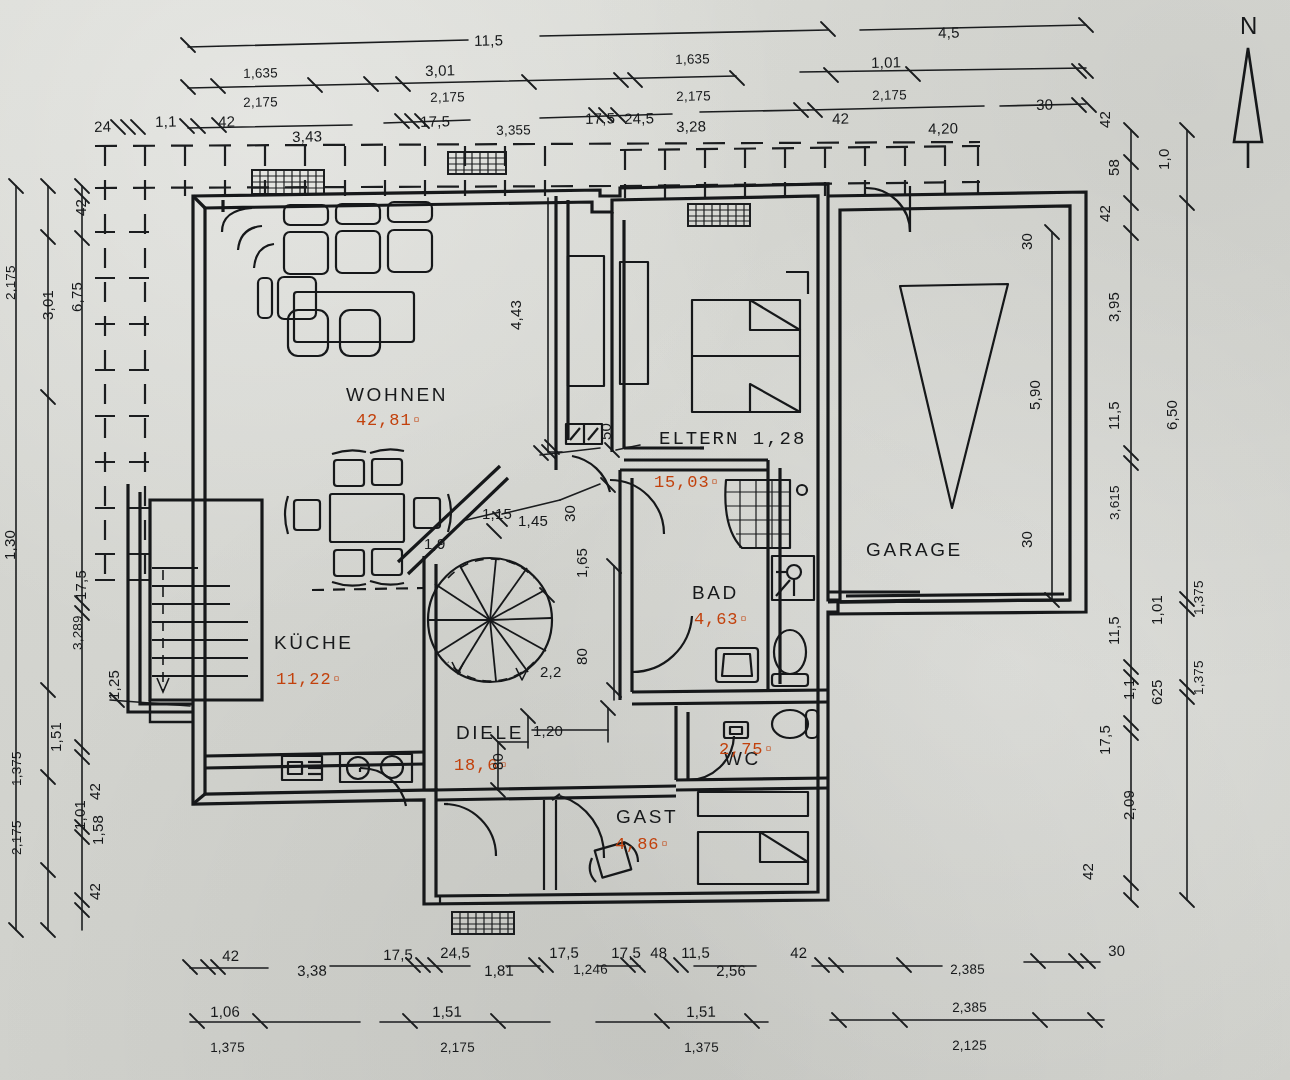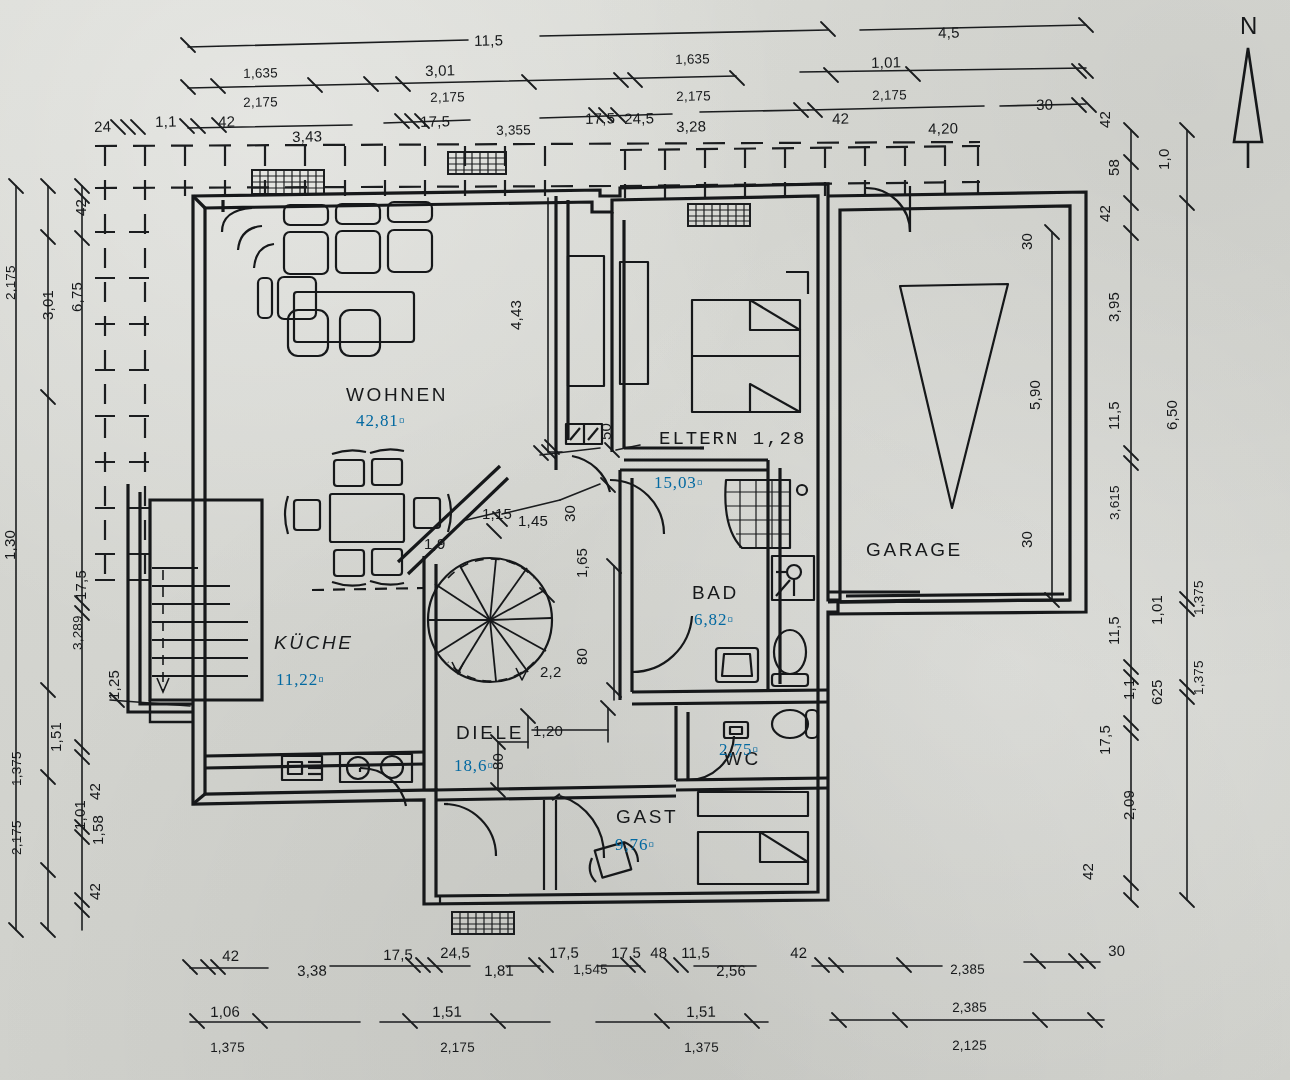--- a/index.html
+++ b/index.html
@@ -36,22 +36,22 @@
   }
   .dimtxt.s{font-size:13.5px;}
   .rot90{writing-mode:vertical-rl;transform:rotate(180deg);}
   .roomlbl{
     position:absolute;white-space:nowrap;
     font-family:"Liberation Sans", sans-serif;
     font-size:19px;letter-spacing:2.6px;color:#17191b;
   }
   .roomarea{
     position:absolute;white-space:nowrap;
-    font-family:Liberation Serif, serif;
-    font-size:17px;letter-spacing:.9px;color:#0369a1;
+    font-family:Liberation Mono, monospace;
+    font-size:17px;letter-spacing:.9px;color:#c2410c;
   }
   .northlabel{
     position:absolute;font-size:24px;letter-spacing:1px;color:#17191b;
     font-family:"Liberation Sans", sans-serif;
   }
 </style>
 </head>
 <body>
 
 <div id="paper"></div>
@@ -588,34 +588,34 @@
 
   <g stroke="#16181a" fill="none" stroke-width="2.6">
     <path d="M1248,48 L1262,142 L1234,142 Z"></path>
     <line x1="1248" y1="142" x2="1248" y2="168"></line>
   </g>
 </svg>
 
 <div class="roomlbl" style="left:326px;top:384px;margin-left:20px;">WOHNEN</div>
 <div class="roomarea" style="left:356px;top:411px;">42,81▫</div>
 
-<div class="roomlbl" style="left:274px;top:632px;font-style:italic;">KÜCHE</div>
+<div class="roomlbl" style="left:274px;top:632px;">KÜCHE</div>
 <div class="roomarea" style="left:276px;top:670px;">11,22▫</div>
 
 <div class="roomlbl" style="left:456px;top:722px;">DIELE</div>
 <div class="roomarea" style="left:454px;top:756px;">18,6▫</div>
 
 <div class="roomlbl" style="left:616px;top:806px;">GAST</div>
-<div class="roomarea" style="left:615px;top:835px;">9,76▫</div>
+<div class="roomarea" style="left:615px;top:835px;">4,86▫</div>
 
 <div class="roomlbl" style="left:659px;top:428px;letter-spacing:2px;font-family:Liberation Mono, monospace;">ELTERN 1,28</div>
 <div class="roomarea" style="left:654px;top:473px;">15,03▫</div>
 
 <div class="roomlbl" style="left:692px;top:582px;">BAD</div>
-<div class="roomarea" style="left:694px;top:610px;">6,82▫</div>
+<div class="roomarea" style="left:694px;top:610px;">4,63▫</div>
 
 <div class="roomlbl" style="left:724px;top:716px;margin-top:32px;">WC</div>
 <div class="roomarea" style="left:719px;top:740px;">2,75▫</div>
 
 <div class="roomlbl" style="left:866px;top:539px;">GARAGE</div>
 
 <div class="northlabel" style="left:1240px;top:12px;">N</div>
 
 <div id="dimlayer">
       <div class="dimtxt" style="left: 474px; top: 32px; transform: rotate(-1.2deg);">11,5</div>
@@ -639,21 +639,21 @@
       <div class="dimtxt" style="left: 624px; top: 110px; transform: rotate(-1.2deg);">24,5</div>
       <div class="dimtxt" style="left: 676px; top: 118px; transform: rotate(-1.2deg);">3,28</div>
       <div class="dimtxt" style="left: 832px; top: 110px; transform: rotate(-1.2deg);">42</div>
       <div class="dimtxt" style="left: 928px; top: 120px; transform: rotate(-1.2deg);">4,20</div>
       <div class="dimtxt" style="left: 222px; top: 947px; transform: rotate(-0.6deg);">42</div>
       <div class="dimtxt" style="left: 297px; top: 962px; transform: rotate(-0.6deg);">3,38</div>
       <div class="dimtxt" style="left: 383px; top: 946px; transform: rotate(-0.6deg);">17,5</div>
       <div class="dimtxt" style="left: 440px; top: 944px; transform: rotate(-0.6deg);">24,5</div>
       <div class="dimtxt" style="left: 484px; top: 962px; transform: rotate(-0.6deg);">1,81</div>
       <div class="dimtxt" style="left: 549px; top: 944px; transform: rotate(-0.6deg);">17,5</div>
-      <div class="dimtxt s" style="left: 573px; top: 962px; transform: rotate(-0.6deg);">1,545</div>
+      <div class="dimtxt s" style="left: 573px; top: 962px; transform: rotate(-0.6deg);">1,246</div>
       <div class="dimtxt" style="left: 611px; top: 944px; transform: rotate(-0.6deg);">17,5</div>
       <div class="dimtxt" style="left: 650px; top: 944px; transform: rotate(-0.6deg);">48</div>
       <div class="dimtxt" style="left: 681px; top: 944px; transform: rotate(-0.6deg);">11,5</div>
       <div class="dimtxt" style="left: 716px; top: 962px; transform: rotate(-0.6deg);">2,56</div>
       <div class="dimtxt" style="left: 790px; top: 944px; transform: rotate(-0.6deg);">42</div>
       <div class="dimtxt s" style="left: 950px; top: 962px; transform: rotate(-0.6deg);">2,385</div>
       <div class="dimtxt" style="left: 1108px; top: 942px; transform: rotate(-0.6deg);">30</div>
       <div class="dimtxt" style="left: 210px; top: 1003px; transform: rotate(-0.6deg);">1,06</div>
       <div class="dimtxt s" style="left: 210px; top: 1040px; transform: rotate(-0.6deg);">1,375</div>
       <div class="dimtxt" style="left: 432px; top: 1003px; transform: rotate(-0.6deg);">1,51</div>

